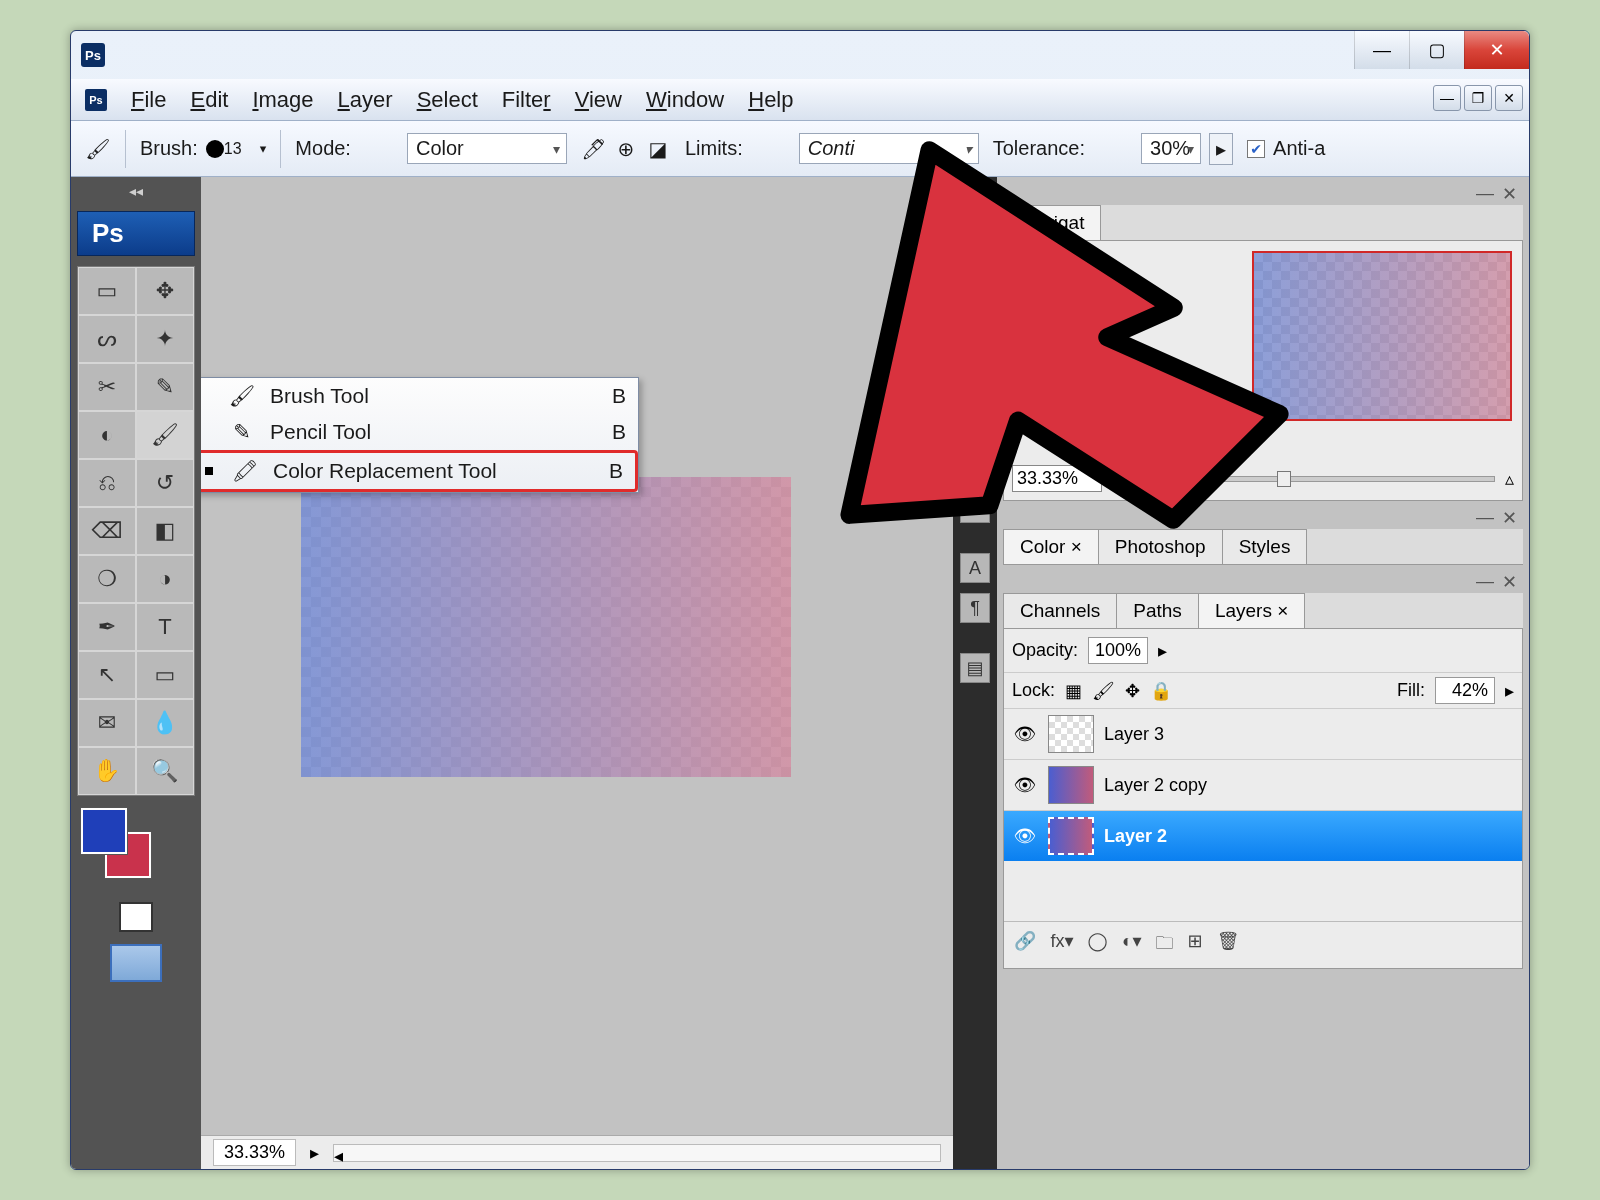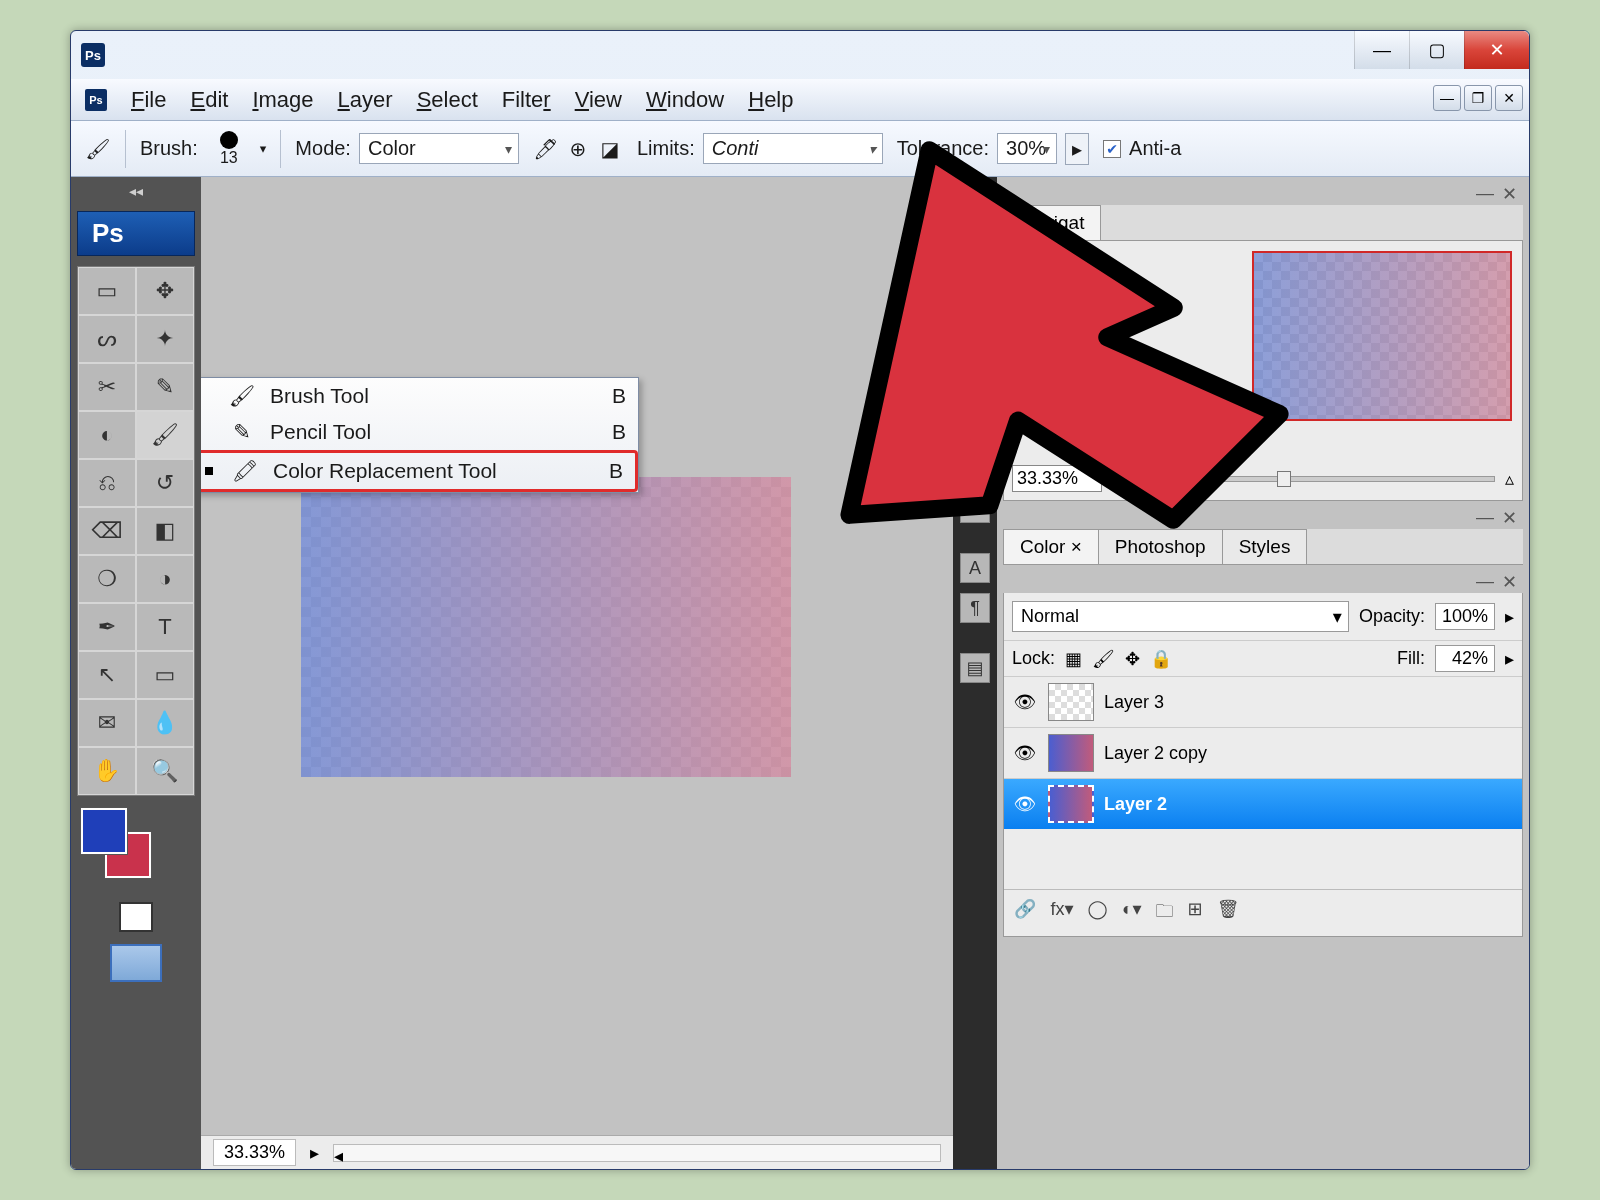--- a/index.html
+++ b/index.html
@@ -16,21 +16,21 @@
 .menubar { background: linear-gradient(#f8faff,#d9e2ef); height: 42px; display: flex; align-items: center; padding: 0 14px; gap: 24px; border-bottom: 1px solid #9fb0c8; position: relative; }
 .menubar .doc-icon { width: 22px; height: 22px; background: #0b2e64; color: #fff; font-size: 11px; font-weight: bold; display: flex; align-items: center; justify-content: center; border-radius: 2px; }
 .menubar .menu-item { font-size: 22px; color: #1a1a1a; cursor: default; }
 .menubar .menu-item .ul { text-decoration: underline; }
 .mdi-btns { position: absolute; right: 6px; top: 6px; display: flex; gap: 3px; }
 .mdi-btn { width: 28px; height: 26px; border: 1px solid #8896ab; background: linear-gradient(#f7faff,#d3dde9); display: flex; align-items: center; justify-content: center; font-size: 14px; border-radius: 3px; }
 .options-bar { background: linear-gradient(#f6f9ff,#e4ebf5); height: 56px; display: flex; align-items: center; padding: 0 14px; gap: 14px; border-bottom: 1px solid #9fb0c8; font-size: 20px; color: #1a1a1a; }
 .options-bar .field { display: flex; align-items: center; gap: 8px; }
 .options-bar .brush-preview { width: 30px; height: 30px; background: #000; border-radius: 50%; }
 .options-bar .brush-box { width: 46px; text-align: center; }
-.options-bar .dd { border: 1px solid #9aa6b8; background: #fff; padding: 3px 28px 3px 8px; position: relative; min-height: 30px; display: inline-flex; align-items: center; }
+.options-bar .dd { border: 1px solid #9aa6b8; background: #fff; padding: 3px 28px 3px 8px; position: relative; min-height: 30px; display: inline-flex; align-items: center; margin-left: 48px; }
 .options-bar .dd::after { content: "▾"; position: absolute; right: 6px; font-size: 14px; color: #555; }
 .options-bar .mini-icon { width: 26px; height: 26px; display: inline-flex; align-items: center; justify-content: center; }
 .workspace { position: absolute; top: 146px; bottom: 0; left: 0; right: 0; display: flex; }
 .left-col { width: 130px; background: #535353; display: flex; flex-direction: column; }
 .collapse-arrows { height: 28px; background: #535353; display: flex; align-items: center; justify-content: center; color: #cfcfcf; font-size: 14px; }
 .ps-box { margin: 6px; background: linear-gradient(#1e5fb5,#0c3c8a); color: #fff; font-weight: bold; font-size: 26px; padding: 6px 14px; border: 1px solid #08275a; }
 .toolbox { margin: 4px 6px; background: #b9b9b9; border: 1px solid #7a7a7a; display: grid; grid-template-columns: 1fr 1fr; }
 .tool { height: 48px; display: flex; align-items: center; justify-content: center; border: 1px solid #d6d6d6; font-size: 22px; position: relative; color: #333; }
 .tool.selected { background: #d3d3d3; }
 .color-swatches { margin: 8px 10px; position: relative; height: 80px; }
@@ -113,21 +113,21 @@
       <div class="mdi-btn">❐</div>
       <div class="mdi-btn">✕</div>
     </div>
   </div>
 
   <div class="options-bar">
     <span class="mini-icon">🖌</span>
     <div style="width:1px;height:38px;background:#b6c0d0;"></div>
     <div class="field">
       <span>Brush:</span>
-      <div class="brush-box" style="display:flex;flex-direction:column;align-items:center;">
+      <div class="brush-box" style="display:flex;flex-direction:row;align-items:center;">
         <div class="brush-preview" style="width:18px;height:18px;"></div>
         <span style="font-size:16px;">13</span>
       </div>
       <span style="font-size:13px;">▾</span>
     </div>
     <div style="width:1px;height:38px;background:#b6c0d0;"></div>
     <div class="field">
       <span>Mode:</span>
       <span class="dd" style="min-width:160px;">Color</span>
     </div>
@@ -270,23 +270,27 @@
             <div class="tab">Photoshop</div>
             <div class="tab">Styles</div>
           </div>
         </div>
 
         <div class="panel-wrap" style="flex:1;">
           <div class="panel-ctrl">
               <span>—</span>
               <span>✕</span>
             </div>
+          <div class="tabs">
+            <div class="tab">Channels</div>
+            <div class="tab">Paths</div>
+            <div class="tab active">Layers ×</div>
+          </div>
           <div class="panel-body layers-body">
             <div class="layers-top">
-              <div class="blend">Normal</div>
               <span>Opacity:</span>
               <div class="opacity-box">100%</div>
               <span>▸</span>
             </div>
             <div class="layers-lock">
               <span>Lock:</span>
               <div class="lock-icons">
                 <span>▦</span>
                 <span>🖌</span>
                 <span>✥</span>

